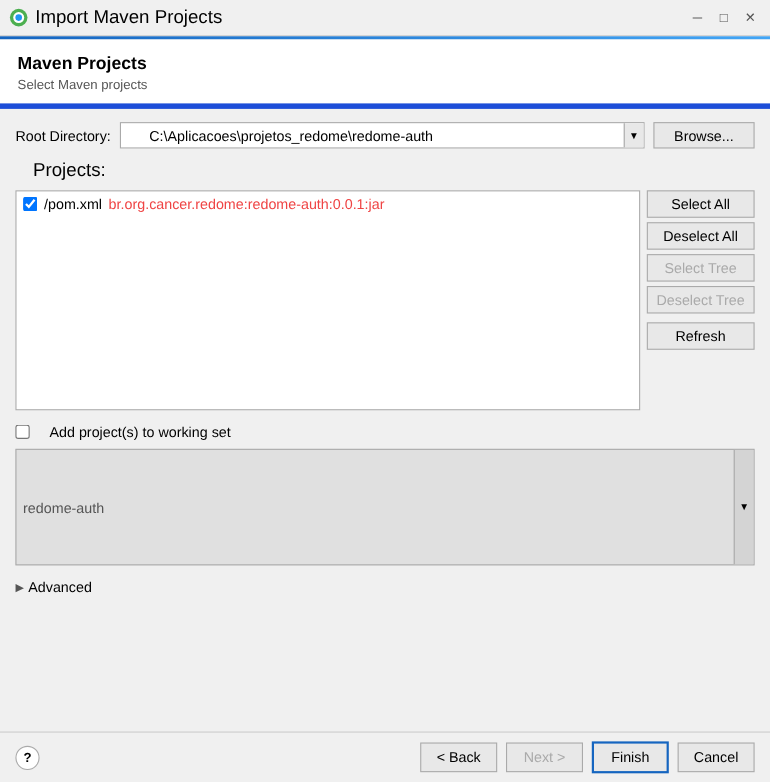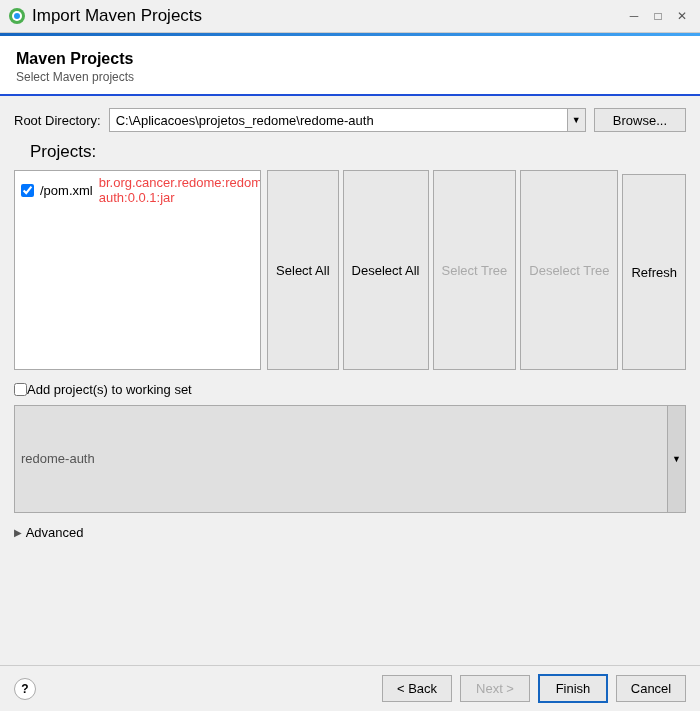--- a/index.html
+++ b/index.html
@@ -62,21 +62,21 @@
       flex: 1;
       display: flex;
       flex-direction: column;
       padding: 0;
       background: #f0f0f0;
     }
 
     .dialog-header {
       padding: 14px 16px 10px 16px;
       background: white;
-      border-bottom: 2px solid #1d4ed8;
+      border-bottom: 5px solid #1d4ed8;
     }
 
     .dialog-header h1 {
       font-size: 16px;
       font-weight: bold;
       color: #000;
       margin-bottom: 2px;
     }
 
     .dialog-header p {
@@ -104,20 +104,21 @@
     }
 
     .root-dir-combo {
       flex: 1;
       display: flex;
       align-items: center;
       border: 1px solid #aaa;
       background: white;
       height: 24px;
       position: relative;
+      padding-left: 20px;
     }
 
     .root-dir-combo input {
       flex: 1;
       border: none;
       outline: none;
       padding: 2px 6px;
       font-size: 13px;
       background: transparent;
       height: 100%;
@@ -184,21 +185,21 @@
       color: #000;
     }
 
     .project-artifact {
       font-size: 13px;
       color: #ef4444;
     }
 
     .projects-buttons {
       display: flex;
-      flex-direction: row;
+      flex-direction: column;
       gap: 4px;
       min-width: 90px;
     }
 
     .proj-btn {
       padding: 4px 8px;
       border: 1px solid #aaa;
       background: #e8e8e8;
       cursor: pointer;
       font-size: 13px;
@@ -210,21 +211,21 @@
       cursor: default;
     }
 
     .proj-btn.refresh {
       margin-top: 4px;
     }
 
     .working-set-row {
       display: flex;
       align-items: center;
-      gap: 0;
+      gap: 18px;
       margin-top: 4px;
     }
 
     .working-set-row input[type="checkbox"] {
       width: 13px;
       height: 13px;
     }
 
     .working-set-combo {
       flex: 1;

